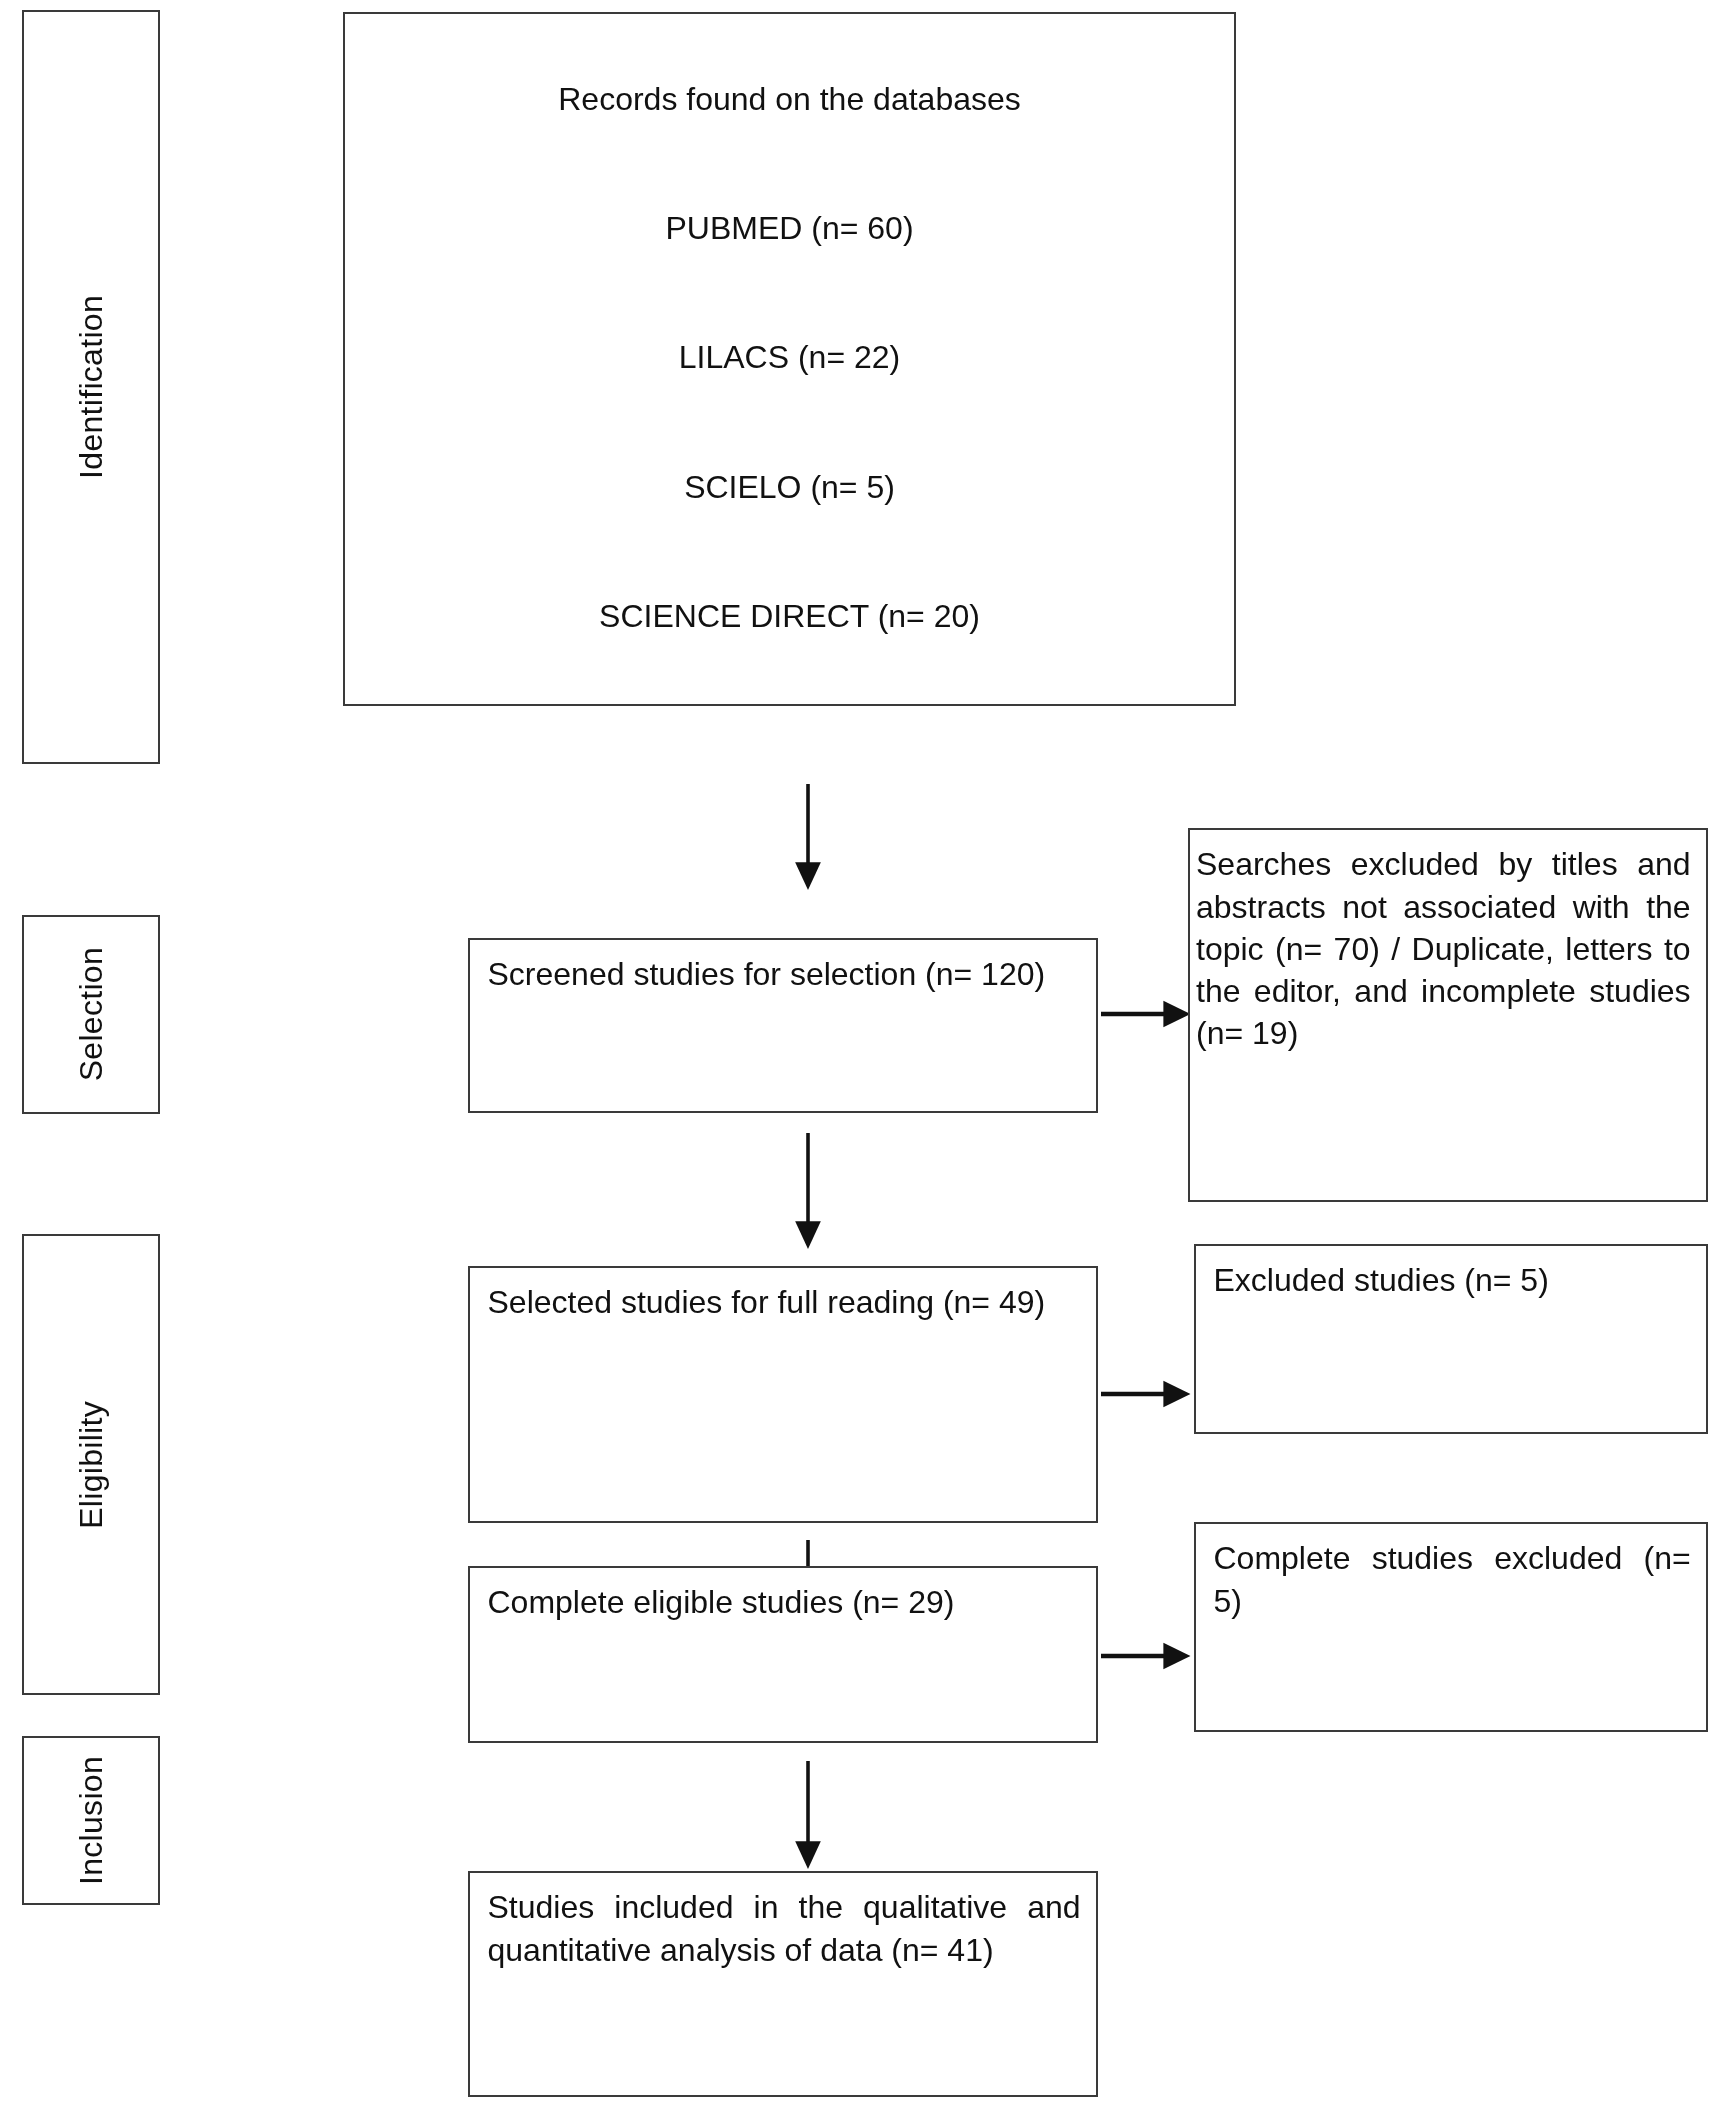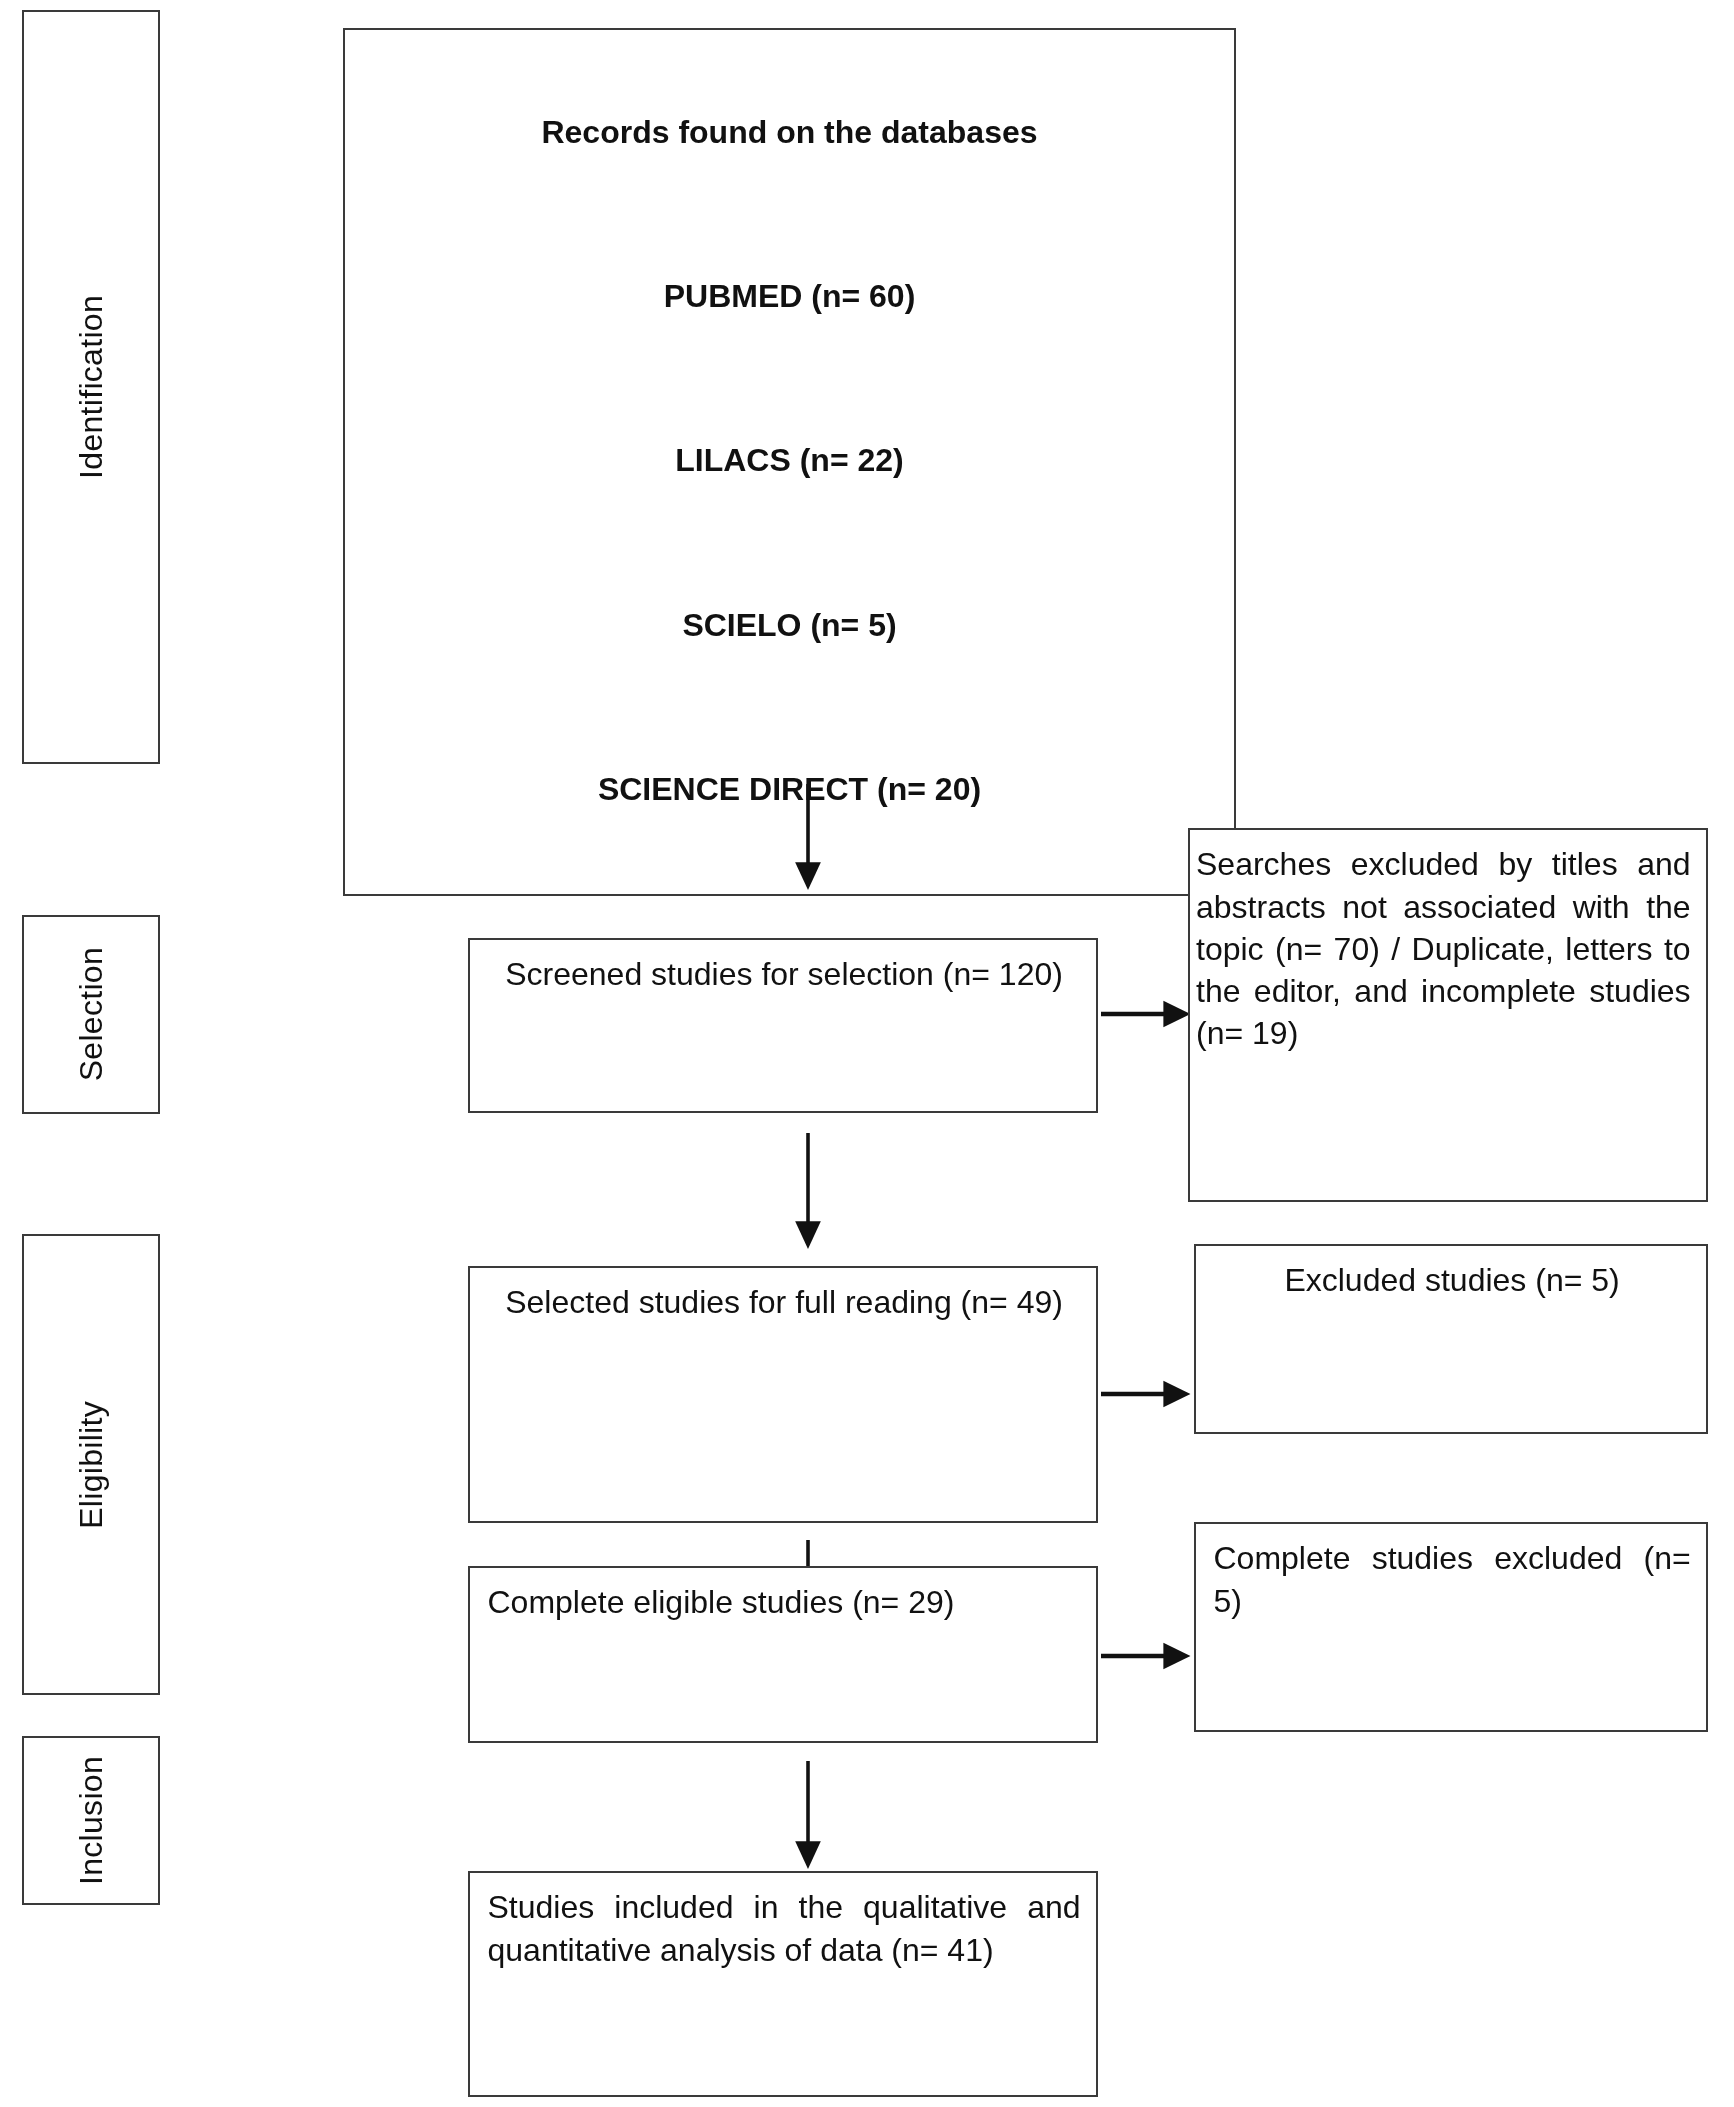--- a/index.html
+++ b/index.html
@@ -46,21 +46,21 @@
     background: #ffffff;
     padding: 13.3px 15.4px 13.3px 17.5px;
   }
   .flow-text {
     font-size: 32px;
     line-height: 1.32;
     color: #111111;
     margin: 0;
   }
   .flow-text.justify { text-align: justify; text-align-last: left; }
-  .flow-text.left     { text-align: center; }
+  .flow-text.left     { text-align: left; }
 
   
   .ident-box {
     position: absolute;
     box-sizing: border-box;
     border: 2.1px solid #3a3a3a;
     background: #ffffff;
     display: flex;
     flex-direction: column;
     justify-content: space-around;
@@ -92,21 +92,21 @@
   </div>
 
   <div class="stage-box" style="left:21.6px; top:1234px; width:138px; height:461px;">
     <span class="stage-label">Eligibility</span>
   </div>
 
   <div class="stage-box" style="left:21.6px; top:1736px; width:138px; height:169px;">
     <span class="stage-label">Inclusion</span>
   </div>
 
-  <div class="ident-box" style="left:343px; top:28px; width:893px; height:868px;font-weight:bold;">
+  <div class="ident-box" style="left:343px; top:12px; width:893px; height:694px;">
     <div class="ident-line">Records found on the databases</div>
     <div class="ident-line">PUBMED (n= 60)</div>
     <div class="ident-line">LILACS (n= 22)</div>
     <div class="ident-line">SCIELO (n= 5)</div>
     <div class="ident-line">SCIENCE DIRECT (n= 20)</div>
   </div>
 
   <div class="arrow-v" style="left:790px; top:784px; width:36px; height:108px;">
     <svg width="36" height="108" viewBox="0 0 70 210">
       <line x1="35" y1="0" x2="35" y2="160" stroke="#111111" stroke-width="7"></line>

